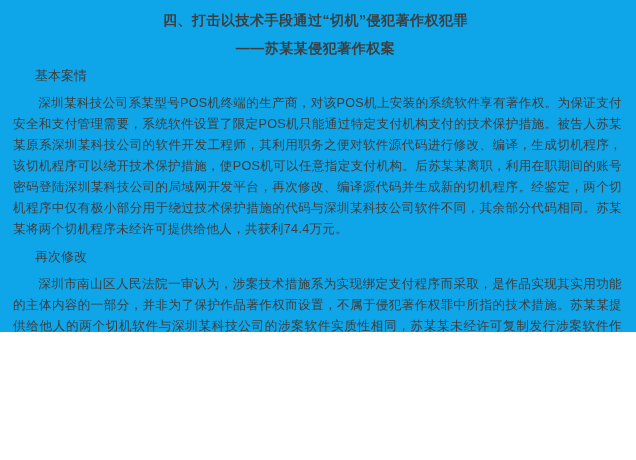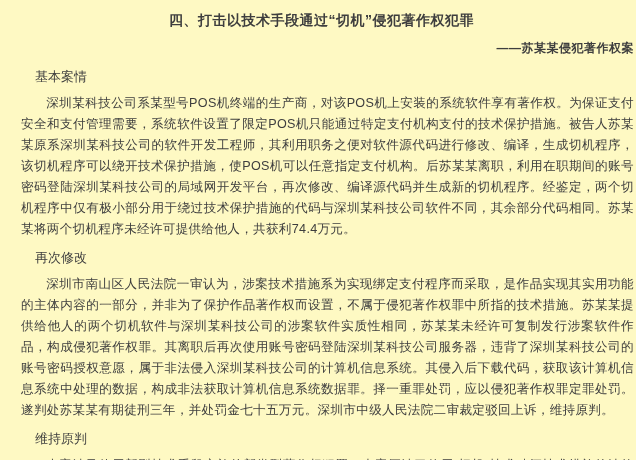--- a/index.html
+++ b/index.html
@@ -2,55 +2,56 @@
 <html><head>
 <meta charset="utf-8">
 <style>
   html, body {
     margin: 0;
     padding: 0;
     background: #ffffff;
   }
   .page {
     width: 636px;
-    height: 460px;
+    height: 332px;
     box-sizing: border-box;
-    background: #fef9c3;
-    padding: 6px 2px 0 9px;
+    background: #0ea5e9;
+    padding: 6px 14px 0 9px;
     overflow: hidden;
     font-family: "Liberation Sans", "DejaVu Sans", sans-serif;
     color: #3e3e3e;
   }
   .doc-title {
     font-size: 14px;
     font-weight: bold;
     text-align: center;
     line-height: 21px;
     margin: 4px 0 0 0;
     letter-spacing: 0.5px;
   }
   .doc-subtitle {
-    font-size: 12px;
+    font-size: 14px;
     font-weight: bold;
-    text-align: right;
+    text-align: center;
     line-height: 21px;
     margin: 7px 0 0 0;
     letter-spacing: 0.5px;
   }
   .section-heading {
     font-size: 13px;
     font-weight: normal;
     line-height: 19px;
     margin: 8px 0 0 0;
     padding-left: 26px;
+    font-family: Liberation Mono, monospace;
   }
   .section-body {
     font-size: 12.6px;
     line-height: 21px;
-    margin: 7px 0 0 12px;
+    margin: 7px 0 0 4px;
     text-indent: 2em;
     text-align: justify;
     letter-spacing: 0.3px;
   }
 </style>
 </head>
 <body>
 
 <div class="page">
 

